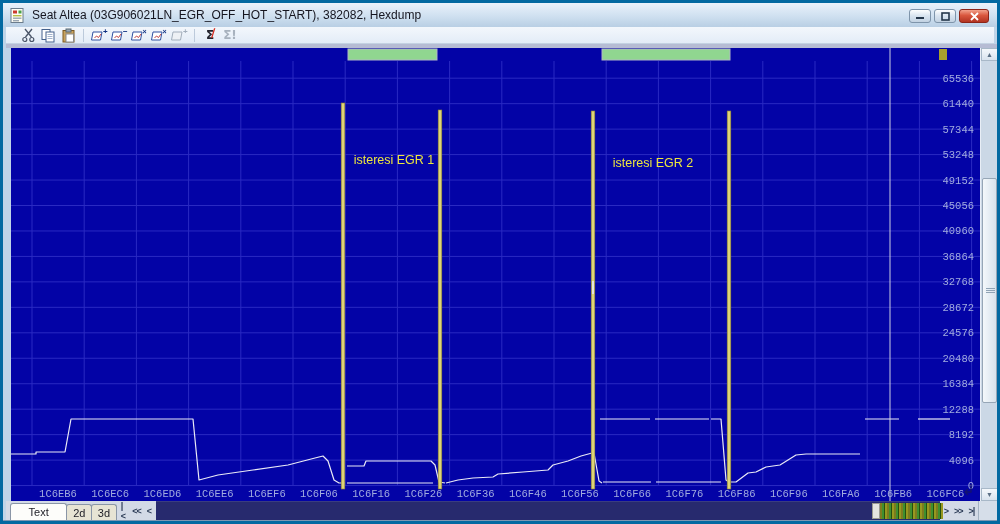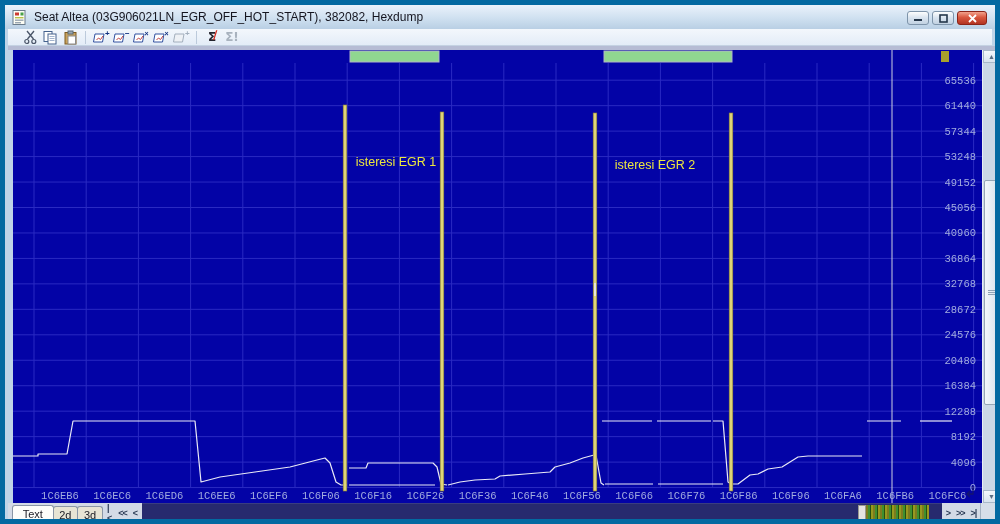--- a/index.html
+++ b/index.html
@@ -1,17 +1,17 @@
 <!DOCTYPE html>
 <html><head>
 <meta charset="utf-8">
 <style>
   html,body{margin:0;padding:0;background:#9fb6cc;}
   *{box-sizing:border-box;}
-  .window{position:relative;width:1000px;height:524px;background:#bfd4e8;border:5px solid #0369a1;
+  .window{position:relative;width:1000px;height:524px;background:#bfd4e8;border:3px solid #0369a1;
           font-family:"Liberation Sans",sans-serif;overflow:hidden;}
   
   .titlebar{position:absolute;top:0;left:0;right:0;height:24px;
             background:linear-gradient(#eaf2fb,#cfe0f0 55%,#b9cfe4);
             display:flex;align-items:center;padding-left:6px;}
   .app-icon{width:17px;height:17px;margin-right:6px;flex:0 0 auto;}
   .wtitle{font-size:12px;color:#15151f;white-space:nowrap;overflow:hidden;}
   .winbtns{position:absolute;right:8px;top:6px;display:flex;gap:3px;}
   .wbtn{height:14px;border-radius:3px;border:1px solid #7e94aa;display:flex;align-items:center;justify-content:center;
         background:linear-gradient(#fdfefe,#d7e3ef 50%,#c2d2e2);color:#24364a;font-size:10px;line-height:1;}
@@ -37,21 +37,21 @@
   .vsbtn.up{top:0;} .vsbtn.down{bottom:0;}
   .vthumb{position:absolute;left:1px;top:130px;width:15px;height:225px;border:1px solid #96a6b6;border-radius:2px;
           background:linear-gradient(90deg,#f4f8fb,#d7e2ec);}
   .vthumb .grip{position:absolute;left:3px;top:50%;width:9px;height:5px;margin-top:-3px;
           background:repeating-linear-gradient(#8fa3b5 0 1px,transparent 1px 2px);}
   
   .bottombar{position:absolute;top:498px;left:3px;width:994px;height:19px;display:flex;background:#d3dae6;}
   .tabzone{flex:0 0 125px;display:flex;align-items:flex-end;padding-left:4px;}
   .tab{height:16px;border:1px solid #8a96a6;border-bottom:none;border-radius:3px 3px 0 0;
        font-size:11px;color:#1c1c24;display:flex;align-items:center;justify-content:center;margin-right:-1px;}
-  .tab.active{background:#fdfdfa;height:17px;position:relative;z-index:2;width:42px;}
+  .tab.active{background:#fdfdfa;height:17px;position:relative;z-index:2;width:58px;}
   .tab.inactive{background:#e7e4d4;width:26px;text-align:right;}
   .acc::first-letter{text-decoration:underline;}
   .navgrp{display:flex;align-items:center;height:19px;padding:0 2px;}
   .navbtn{font-size:9px;font-weight:bold;color:#2a3a55;padding:0 3px;letter-spacing:-1px;}
   .htrack{flex:1 1 auto;background:#272a6e;position:relative;border-top:1px solid #3a3d80;}
   .hband{position:absolute;top:1px;bottom:1px;left:724px;width:63px;
          background:repeating-linear-gradient(90deg,#7c7c1e 0 2px,#3f8f2f 2px 4px,#24500f 4px 5px,#98981f 5px 7px);}
   .hthumb{position:absolute;top:1px;bottom:1px;left:716px;width:8px;background:#e4e4e0;border:1px solid #9a9a90;}
   .rightnav{flex:0 0 38px;background:#d3dae6;display:flex;align-items:center;justify-content:center;}
   .corner{flex:0 0 22px;background:#d6dee9;border-left:1px solid #a4b2c2;}

